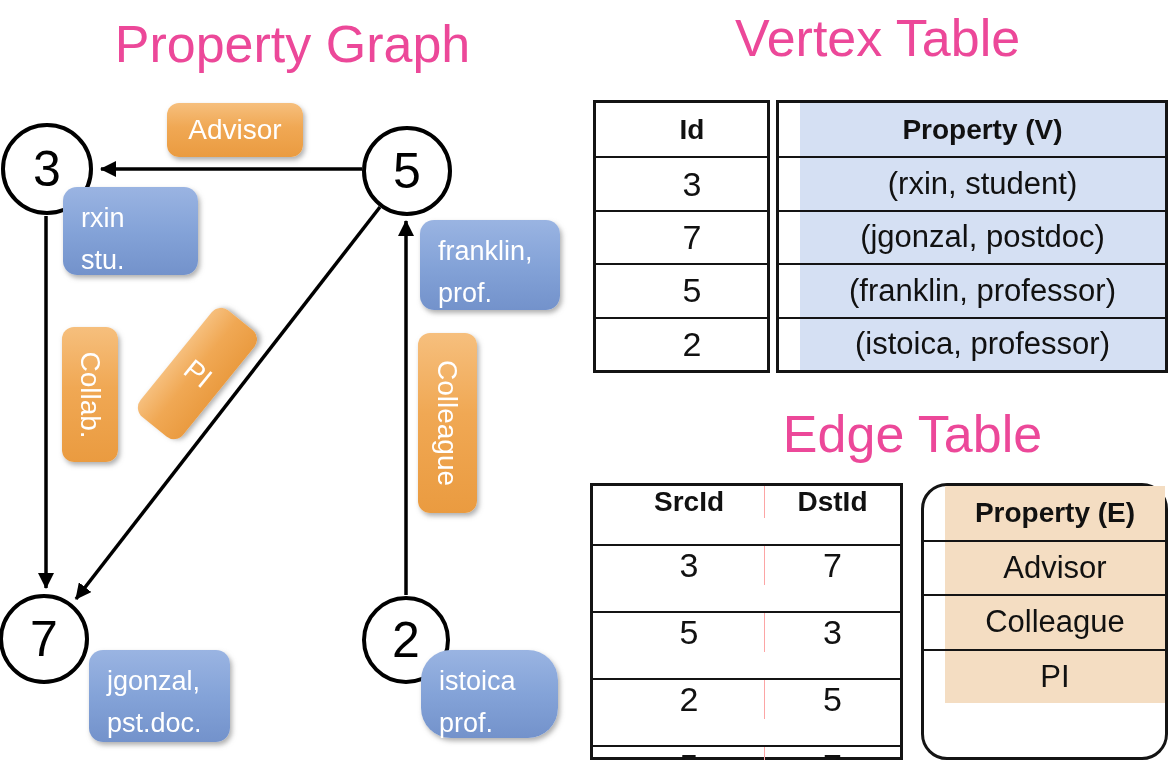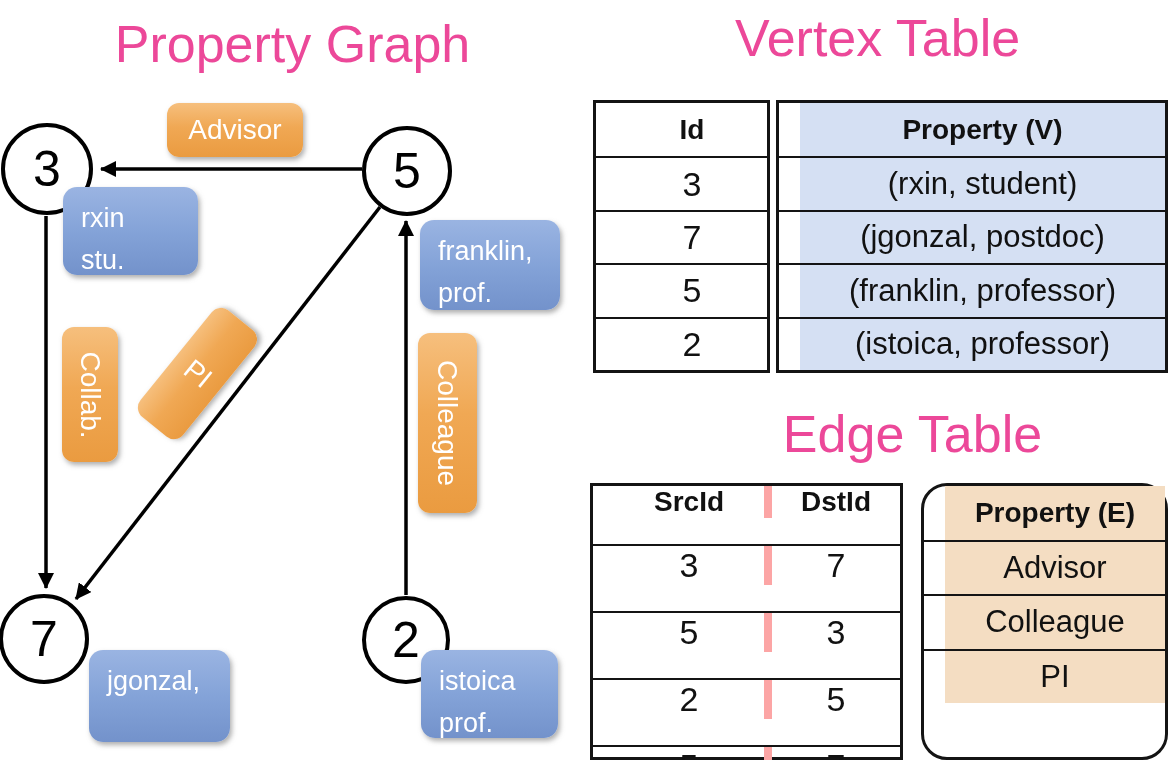--- a/index.html
+++ b/index.html
@@ -39,21 +39,21 @@
     border:3px solid #141414;background:#fff;box-sizing:border-box;}
   .trow{display:grid;align-items:center;box-sizing:border-box;padding-left:21px;}
   .trow + .trow{border-top:2px solid #141414;}
   .tcell{display:flex;align-items:center;justify-content:center;
     font-size:31px;color:#111;height:100%;box-sizing:border-box;}
   .tcell.num{font-size:34px;}
   .tcell.hdr{font-weight:bold;font-size:28px;}
   .tcell.bluefill{background:#d5e0f3;}
   .tcell.peachfill{background:#f4ddc2;}
   .cols2{grid-template-columns:150px 1fr;}
-  .cols2 .tcell + .tcell{border-left:8px solid #fca5a5;}
+  .cols2 .tcell + .tcell{border-left:1px solid #fca5a5;}
   svg{position:absolute;left:0;top:0;}
 </style>
 </head>
 <body>
 
 <div id="stage">
 
   <div class="title" style="left:0;width:585px;top:14px;">Property Graph</div>
 
   <svg width="585" height="760" viewBox="0 0 585 760">
@@ -84,22 +84,23 @@
   <div class="vbox" style="left:63px;top:187px;width:135px;height:88px;">
     <div>rxin</div>
     <div>stu.</div>
   </div>
   <div class="vbox" style="left:420px;top:185px;width:140px;height:90px;margin-top:35px;">
     <div>franklin,</div>
     <div>prof.</div>
   </div>
   <div class="vbox" style="left:62px;top:650px;width:141px;height:92px;margin-left:27px;">
     <div>jgonzal,</div>
+    <div>pst.doc.</div>
   </div>
-  <div class="vbox" style="left:421px;top:650px;width:137px;height:88px;">
+  <div class="vbox" style="left:421px;top:650px;width:137px;height:88px;border-radius:30px;">
     <div>istoica</div>
     <div>prof.</div>
   </div>
 
   <div class="ebox" style="left:167px;top:103px;width:136px;height:54px;">
     <span>Advisor</span>
   </div>
   <div class="ebox" style="left:62px;top:327px;width:56px;height:135px;">
     <span class="vtext">Collab.</span>
   </div>

